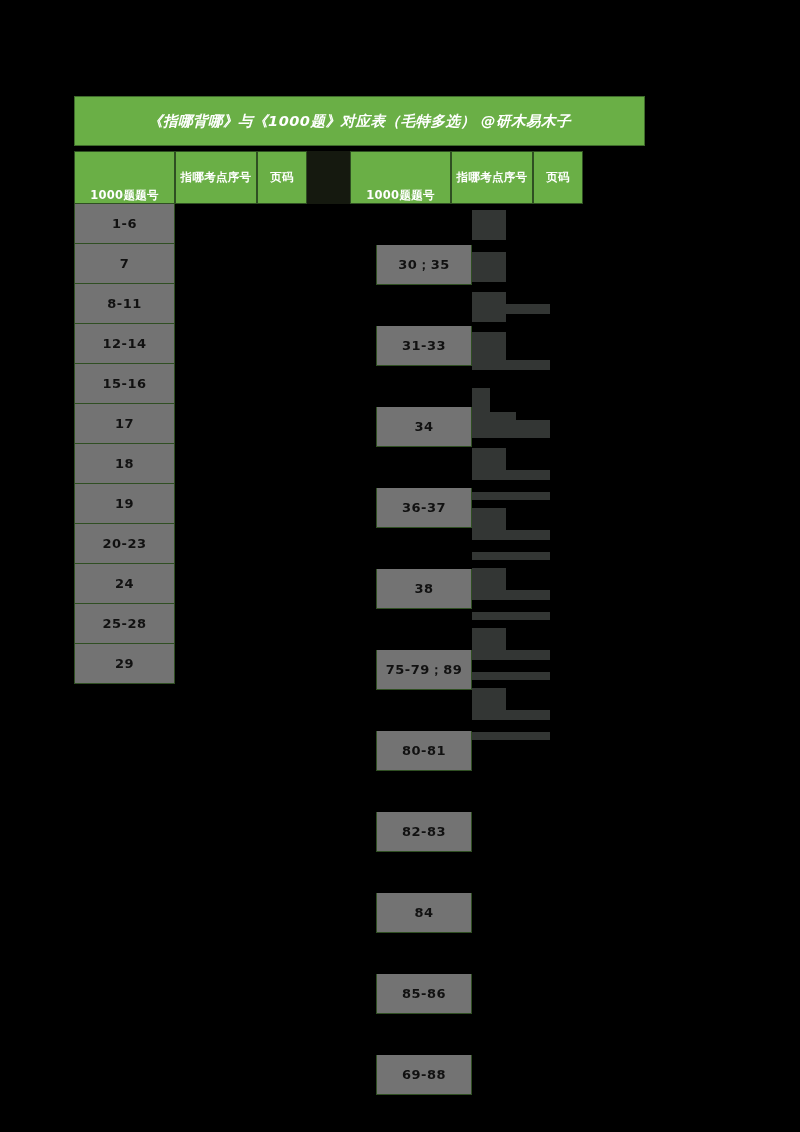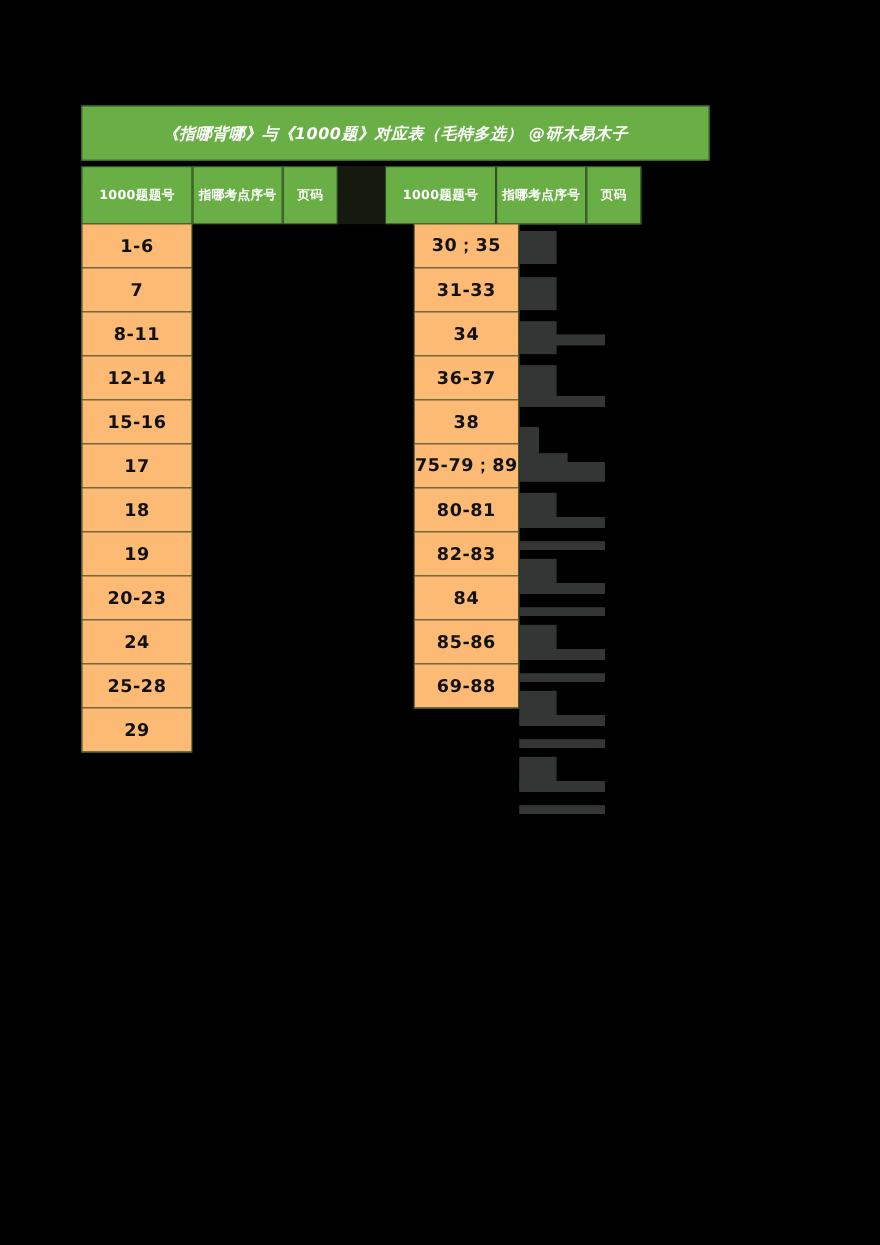--- a/index.html
+++ b/index.html
@@ -56,21 +56,21 @@
     box-sizing: border-box;
     color: #ffffff;
     font-size: 11.5px;
     font-weight: bold;
     display: flex;
     align-items: center;
     justify-content: center;
     white-space: nowrap;
     letter-spacing: 0.3px;
   }
-  .hcell.c-num   { width: 101px; }
+  .hcell.c-num   { width: 101px; align-items: flex-end; }
   .hcell.c-point { width: 82px; }
   .hcell.c-page  { width: 50px; }
   .hgap {
     width: 43px;
     background: #15190f;
     border: none;
   }
 
   
   .body-wrap {
@@ -81,37 +81,37 @@
   }
   .col-block {
     position: absolute;
     top: 0;
   }
   .col-block.left  { left: 0px; }
   .col-block.right { left: 302px; }
 
   .drow { display: flex; }
   .dcell {
-    background: #fdba74;
+    background: #737373;
     border: 1px solid #2f4f22;
     border-top: none;
     box-sizing: border-box;
     height: 40px;
     display: flex;
     align-items: center;
     justify-content: center;
     color: #111111;
-    font-size: 16px;
+    font-size: 13px;
     font-weight: bold;
     letter-spacing: 0.5px;
     white-space: nowrap;
   }
   .dcell.c-num   { width: 101px; }
   .col-block.left  .dcell.c-num { width: 101px; }
-  .col-block.right .dcell.c-num { width: 96px; }
+  .col-block.right .dcell.c-num { width: 96px; margin-top: 41px; }
 
   
   .redact-zone {
     position: absolute;
     pointer-events: none;
   }
   .rblock {
     position: absolute;
     background: #333634;
   }

